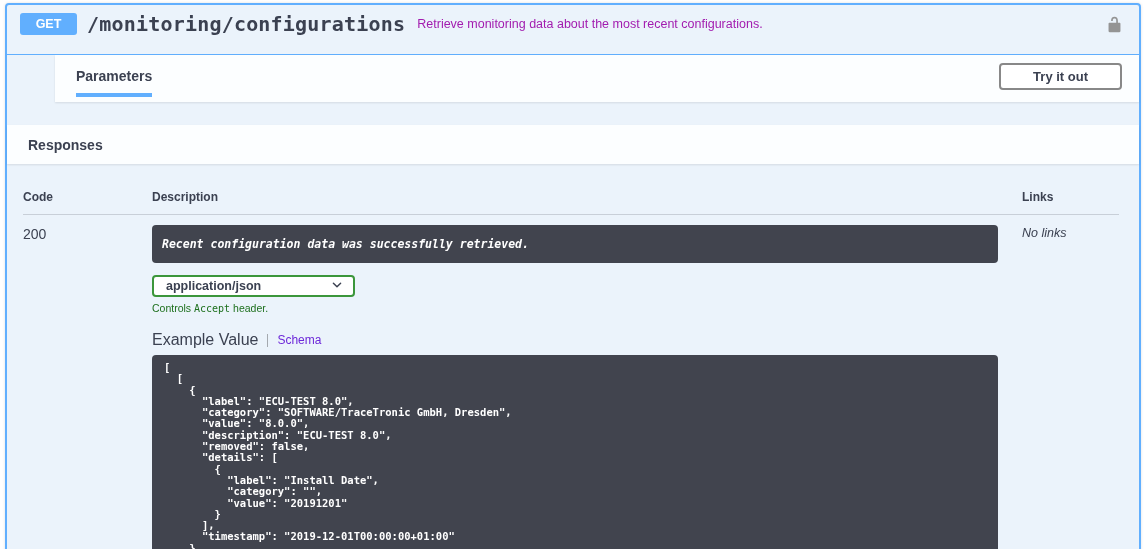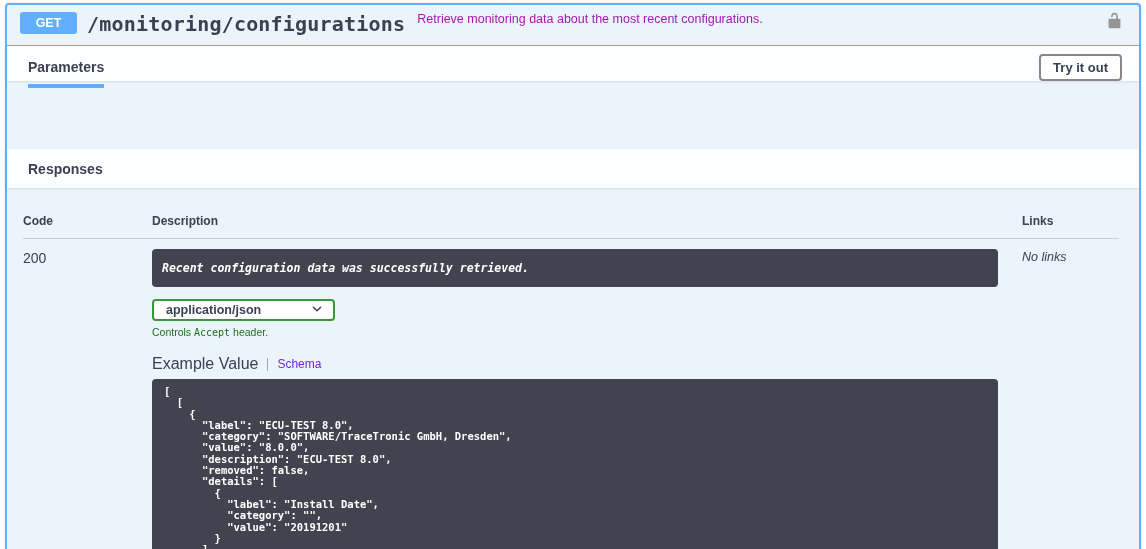--- a/index.html
+++ b/index.html
@@ -9,22 +9,22 @@
   .opblock {
     border: 2px solid #61affe;
     border-radius: 4px;
     background: #ebf3fb;
     min-height: 560px;
     box-shadow: 0 0 3px rgba(0,0,0,.12);
   }
 
   
   .opblock-summary {
-    display: flex; align-items: flex-start;
-    padding: 7px 14px 9px 7px;
+    display: flex; align-items: center;
+    padding: 7px 14px 18px 7px;
     border-bottom: 1px solid #61affe;
     cursor: pointer;
   }
   .method-badge {
     background: #61affe; color: #fff;
     font-weight: 700; font-size: 12.5px;
     padding: 4px 0; width: 57px; text-align: center;
     border-radius: 3px; margin-left: 6px;
     flex: 0 0 auto;
   }
@@ -36,35 +36,35 @@
   .endpoint-summary { font-size: 12.5px; color: #a21caf; margin-left: 12px; white-space: nowrap; }
   .lock-btn { margin-left: auto; background: none; border: none; cursor: pointer; line-height: 0; padding: 0 2px; }
 
   
   .section-header {
     background: rgba(255,255,255,.85);
     box-shadow: 0 1px 2px rgba(0,0,0,.1);
     position: relative;
     padding: 0 16px;
   }
-  .section-header.parameters { height: 35px; padding-top: 12px; }
+  .section-header.parameters { height: 47px; padding-top: 12px; margin-left: 48px; }
   .tab-item {
     display: inline-block;
     font-size: 14px; font-weight: 700; color: #3b4151;
     padding-bottom: 9px; margin-left: 5px;
     border-bottom: 4px solid #61affe;
   }
   .try-out-btn {
     position: absolute; right: 17px; top: 8px;
     background: #fff; border: 2px solid #888; border-radius: 4px;
     font-family: "Liberation Sans", sans-serif;
     font-size: 13px; font-weight: 700; color: #3b4151;
-    padding: 4px 12px; height: 27px; cursor: pointer;
+    padding: 4px 32px; height: 27px; cursor: pointer;
   }
-  .section-header.responses { height: 39px; display: flex; align-items: center; margin-top: 45px; }
+  .section-header.responses { height: 39px; display: flex; align-items: center; }
   .section-title { font-size: 14px; font-weight: 700; color: #3b4151; margin-left: 5px; }
 
   .parameters-body { height: 23px; }
 
   
   .responses-body { padding: 26px 20px 20px 16px; }
   .t-head, .t-row { display: grid; grid-template-columns: 129px 1fr 121px; }
   .t-head {
     font-size: 12px; font-weight: 700; color: #3b4151;
     padding-bottom: 10px;
@@ -78,21 +78,21 @@
   
   .response-banner {
     background: #41444e; border-radius: 4px;
     color: #fff;
     font-family: "DejaVu Sans Mono", monospace;
     font-size: 11.5px; font-weight: 700; font-style: italic;
     padding: 12px 10px;
   }
   .media-type-select {
     margin-top: 12px;
-    width: 183px; height: 22px;
+    width: 203px; height: 22px;
     background: #fff; border: 2px solid #3b963b; border-radius: 4px;
     display: flex; align-items: center;
     padding: 0 10px 0 12px; cursor: pointer;
   }
   .media-type-select .sel-label { font-size: 12.5px; font-weight: 700; color: #3b4151; flex: 1; }
   .accept-msg { margin-top: 5px; font-size: 10.5px; color: #1e701e; }
   .accept-msg .mono { font-family: "DejaVu Sans Mono", monospace; font-size: 10px; }
 
   .model-tabs { margin-top: 17px; display: flex; align-items: center; }
   .tab-example { font-size: 16px; font-weight: 400; color: #3b4151; cursor: pointer; }

